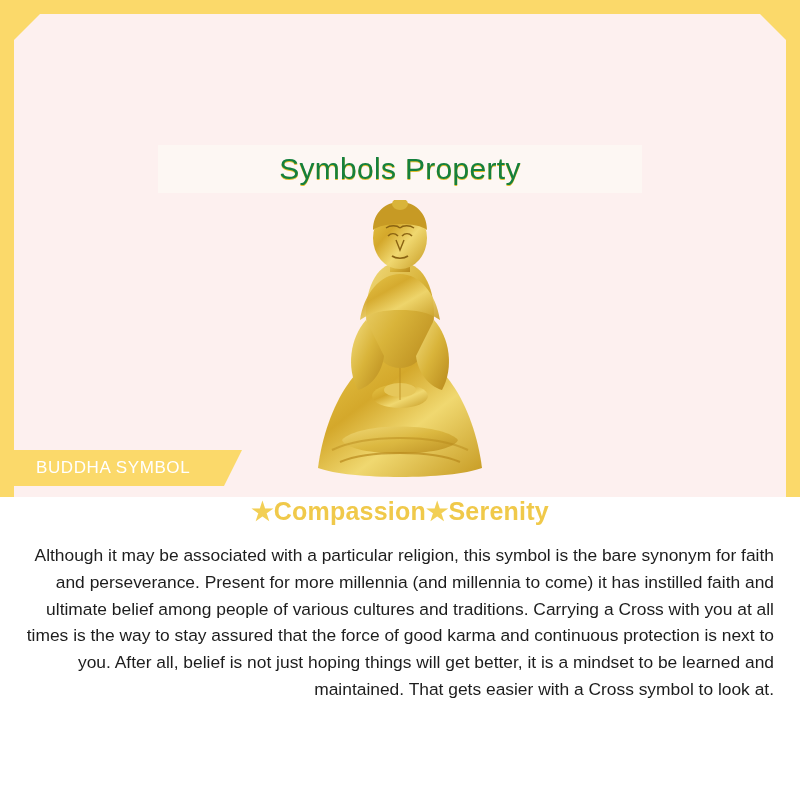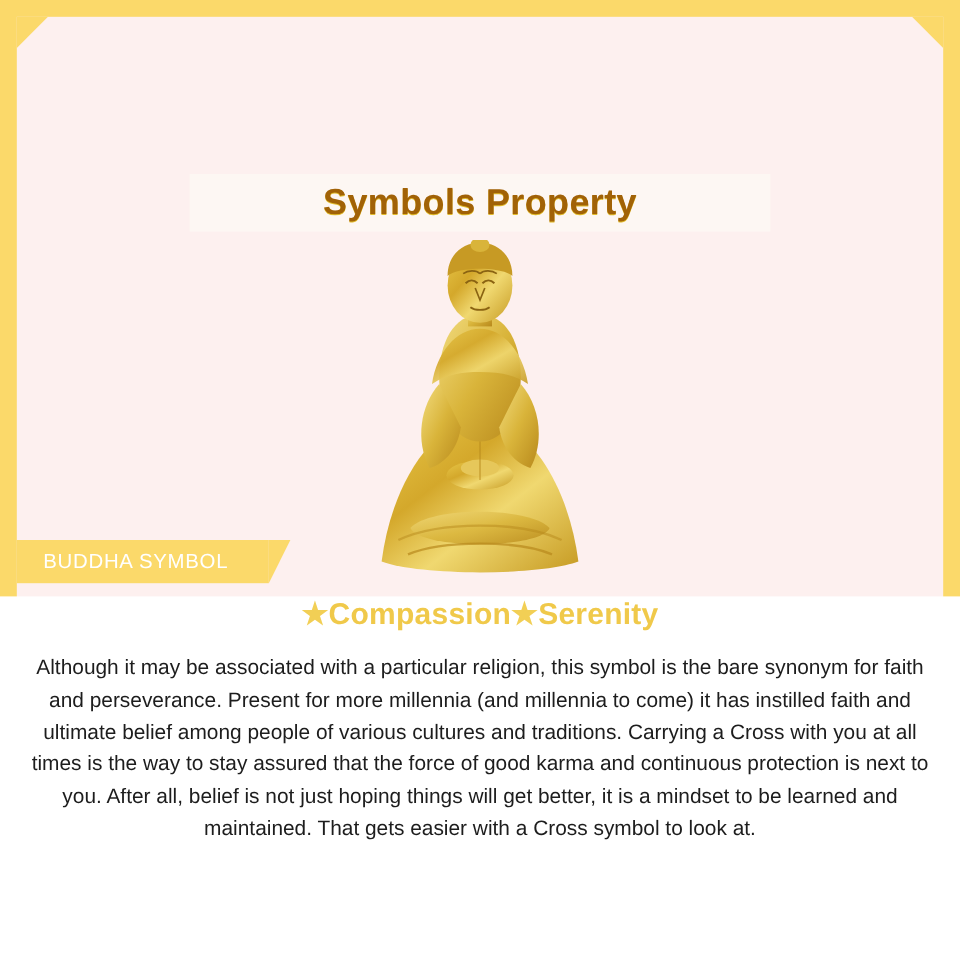--- a/index.html
+++ b/index.html
@@ -96,22 +96,22 @@
     left: 158px;
     width: 484px;
     height: 48px;
     background: #fdf7f3;
     display: flex;
     align-items: center;
     justify-content: center;
   }
   .title-text {
     font-size: 30px;
-    font-weight: bold;
-    color: #a16207;
+    font-weight: normal;
+    color: #15803d;
     letter-spacing: 0.3px;
     text-shadow: 0 1px 0 #e2bd2c;
   }
 
   
   .buddha-wrap {
     position: absolute;
     top: 200px;
     left: 0;
     width: 800px;
@@ -158,21 +158,21 @@
     font-weight: bold;
     color: #f0c94a;
     letter-spacing: 0.2px;
   }
   .subtitle .star { color: #f2cf55; }
   .paragraph {
     margin: 16px 26px 0 26px;
     font-size: 17.4px;
     line-height: 1.54;
     color: #1d1d1d;
-    text-align: center;
+    text-align: right;
     font-family: "Liberation Sans", sans-serif;
   }
 </style>
 </head>
 <body>
 
 <div class="page">
 
   <div class="frame-top"></div>
   <div class="frame-left"></div>

